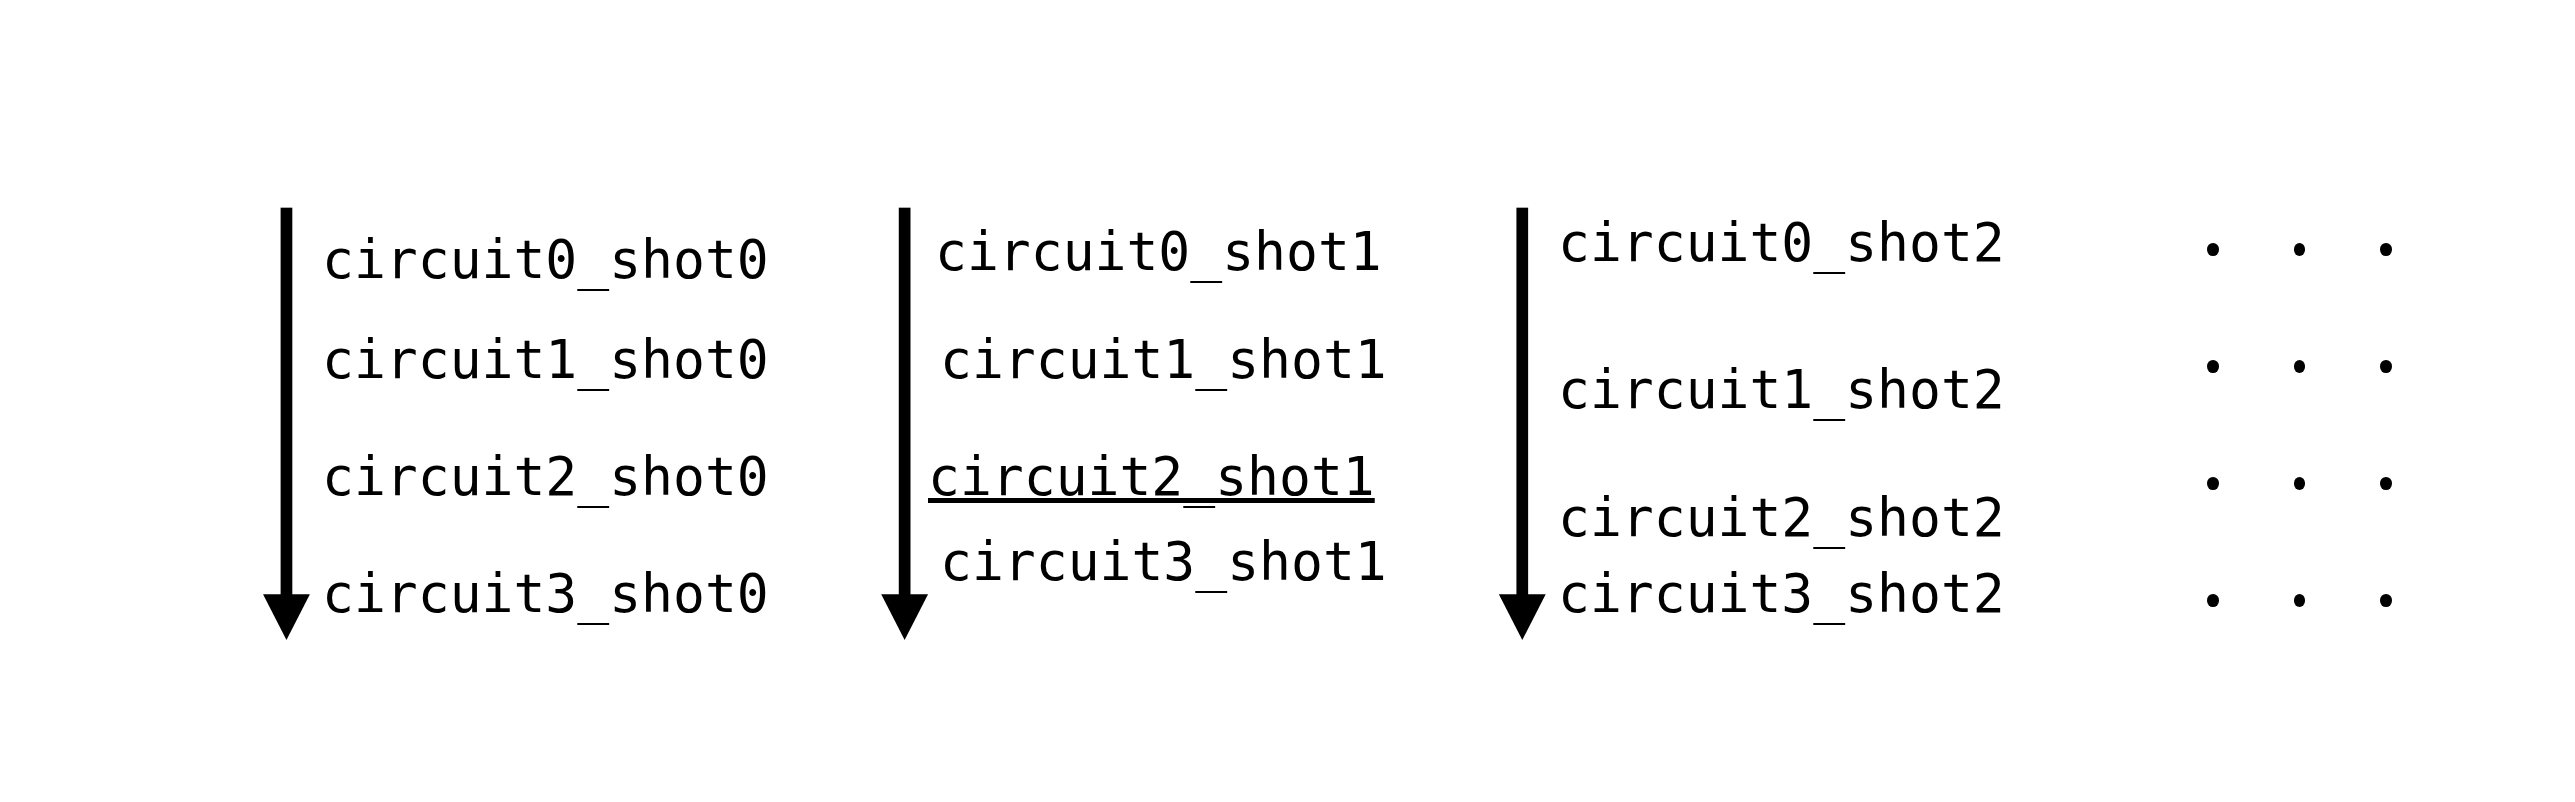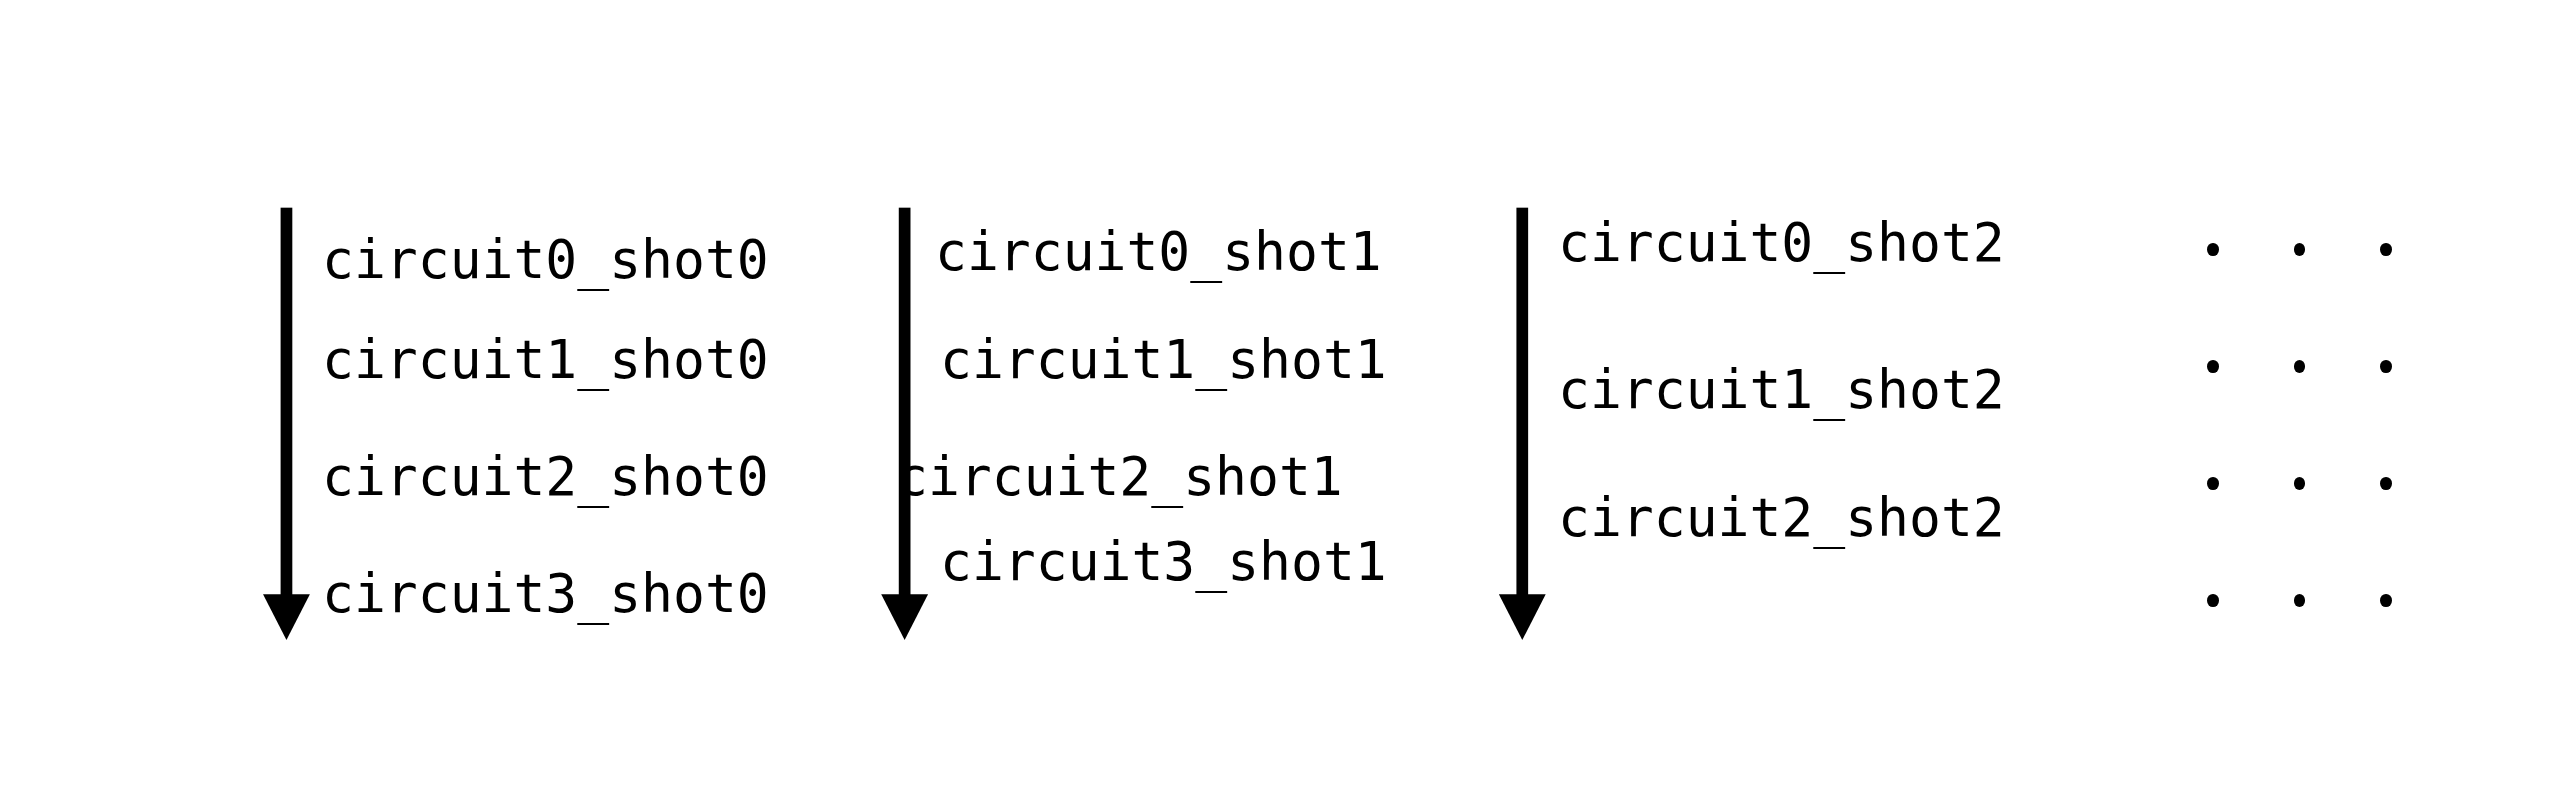--- a/index.html
+++ b/index.html
@@ -81,28 +81,29 @@
   <div class="group-column">
     <div class="shot-label" style="left:322px; top:216px;margin-top:17px;">circuit0_shot0</div>
     <div class="shot-label" style="left:322px; top:333px;">circuit1_shot0</div>
     <div class="shot-label" style="left:322px; top:450px;">circuit2_shot0</div>
     <div class="shot-label" style="left:322px; top:567px;text-align:right;">circuit3_shot0</div>
   </div>
 
   <div class="group-column">
     <div class="shot-label" style="left:935px; top:216px;margin-top:9px;">circuit0_shot1</div>
     <div class="shot-label" style="left:940px; top:333px;text-align:center;">circuit1_shot1</div>
-    <div class="shot-label" style="left:896px; top:450px;">circuit2_shot1</div>
+    <div class="shot-label" style="left:928px; top:450px;text-decoration:underline;">circuit2_shot1</div>
     <div class="shot-label" style="left:940px; top:535px;">circuit3_shot1</div>
   </div>
 
   <div class="group-column">
     <div class="shot-label" style="left:1558px; top:216px;">circuit0_shot2</div>
     <div class="shot-label" style="left:1558px; top:333px;margin-top:30px;">circuit1_shot2</div>
     <div class="shot-label" style="left:1558px; top:450px;margin-top:41px;">circuit2_shot2</div>
+    <div class="shot-label" style="left:1558px; top:567px;">circuit3_shot2</div>
   </div>
 
   <div class="group-column">
     <div class="ellipsis-row" style="left:2207px; top:243px;">
       <span class="ellipsis-dot"></span>
       <span class="ellipsis-dot"></span>
       <span class="ellipsis-dot"></span>
     </div>
     <div class="ellipsis-row" style="left:2207px; top:360px;">
       <span class="ellipsis-dot"></span>

